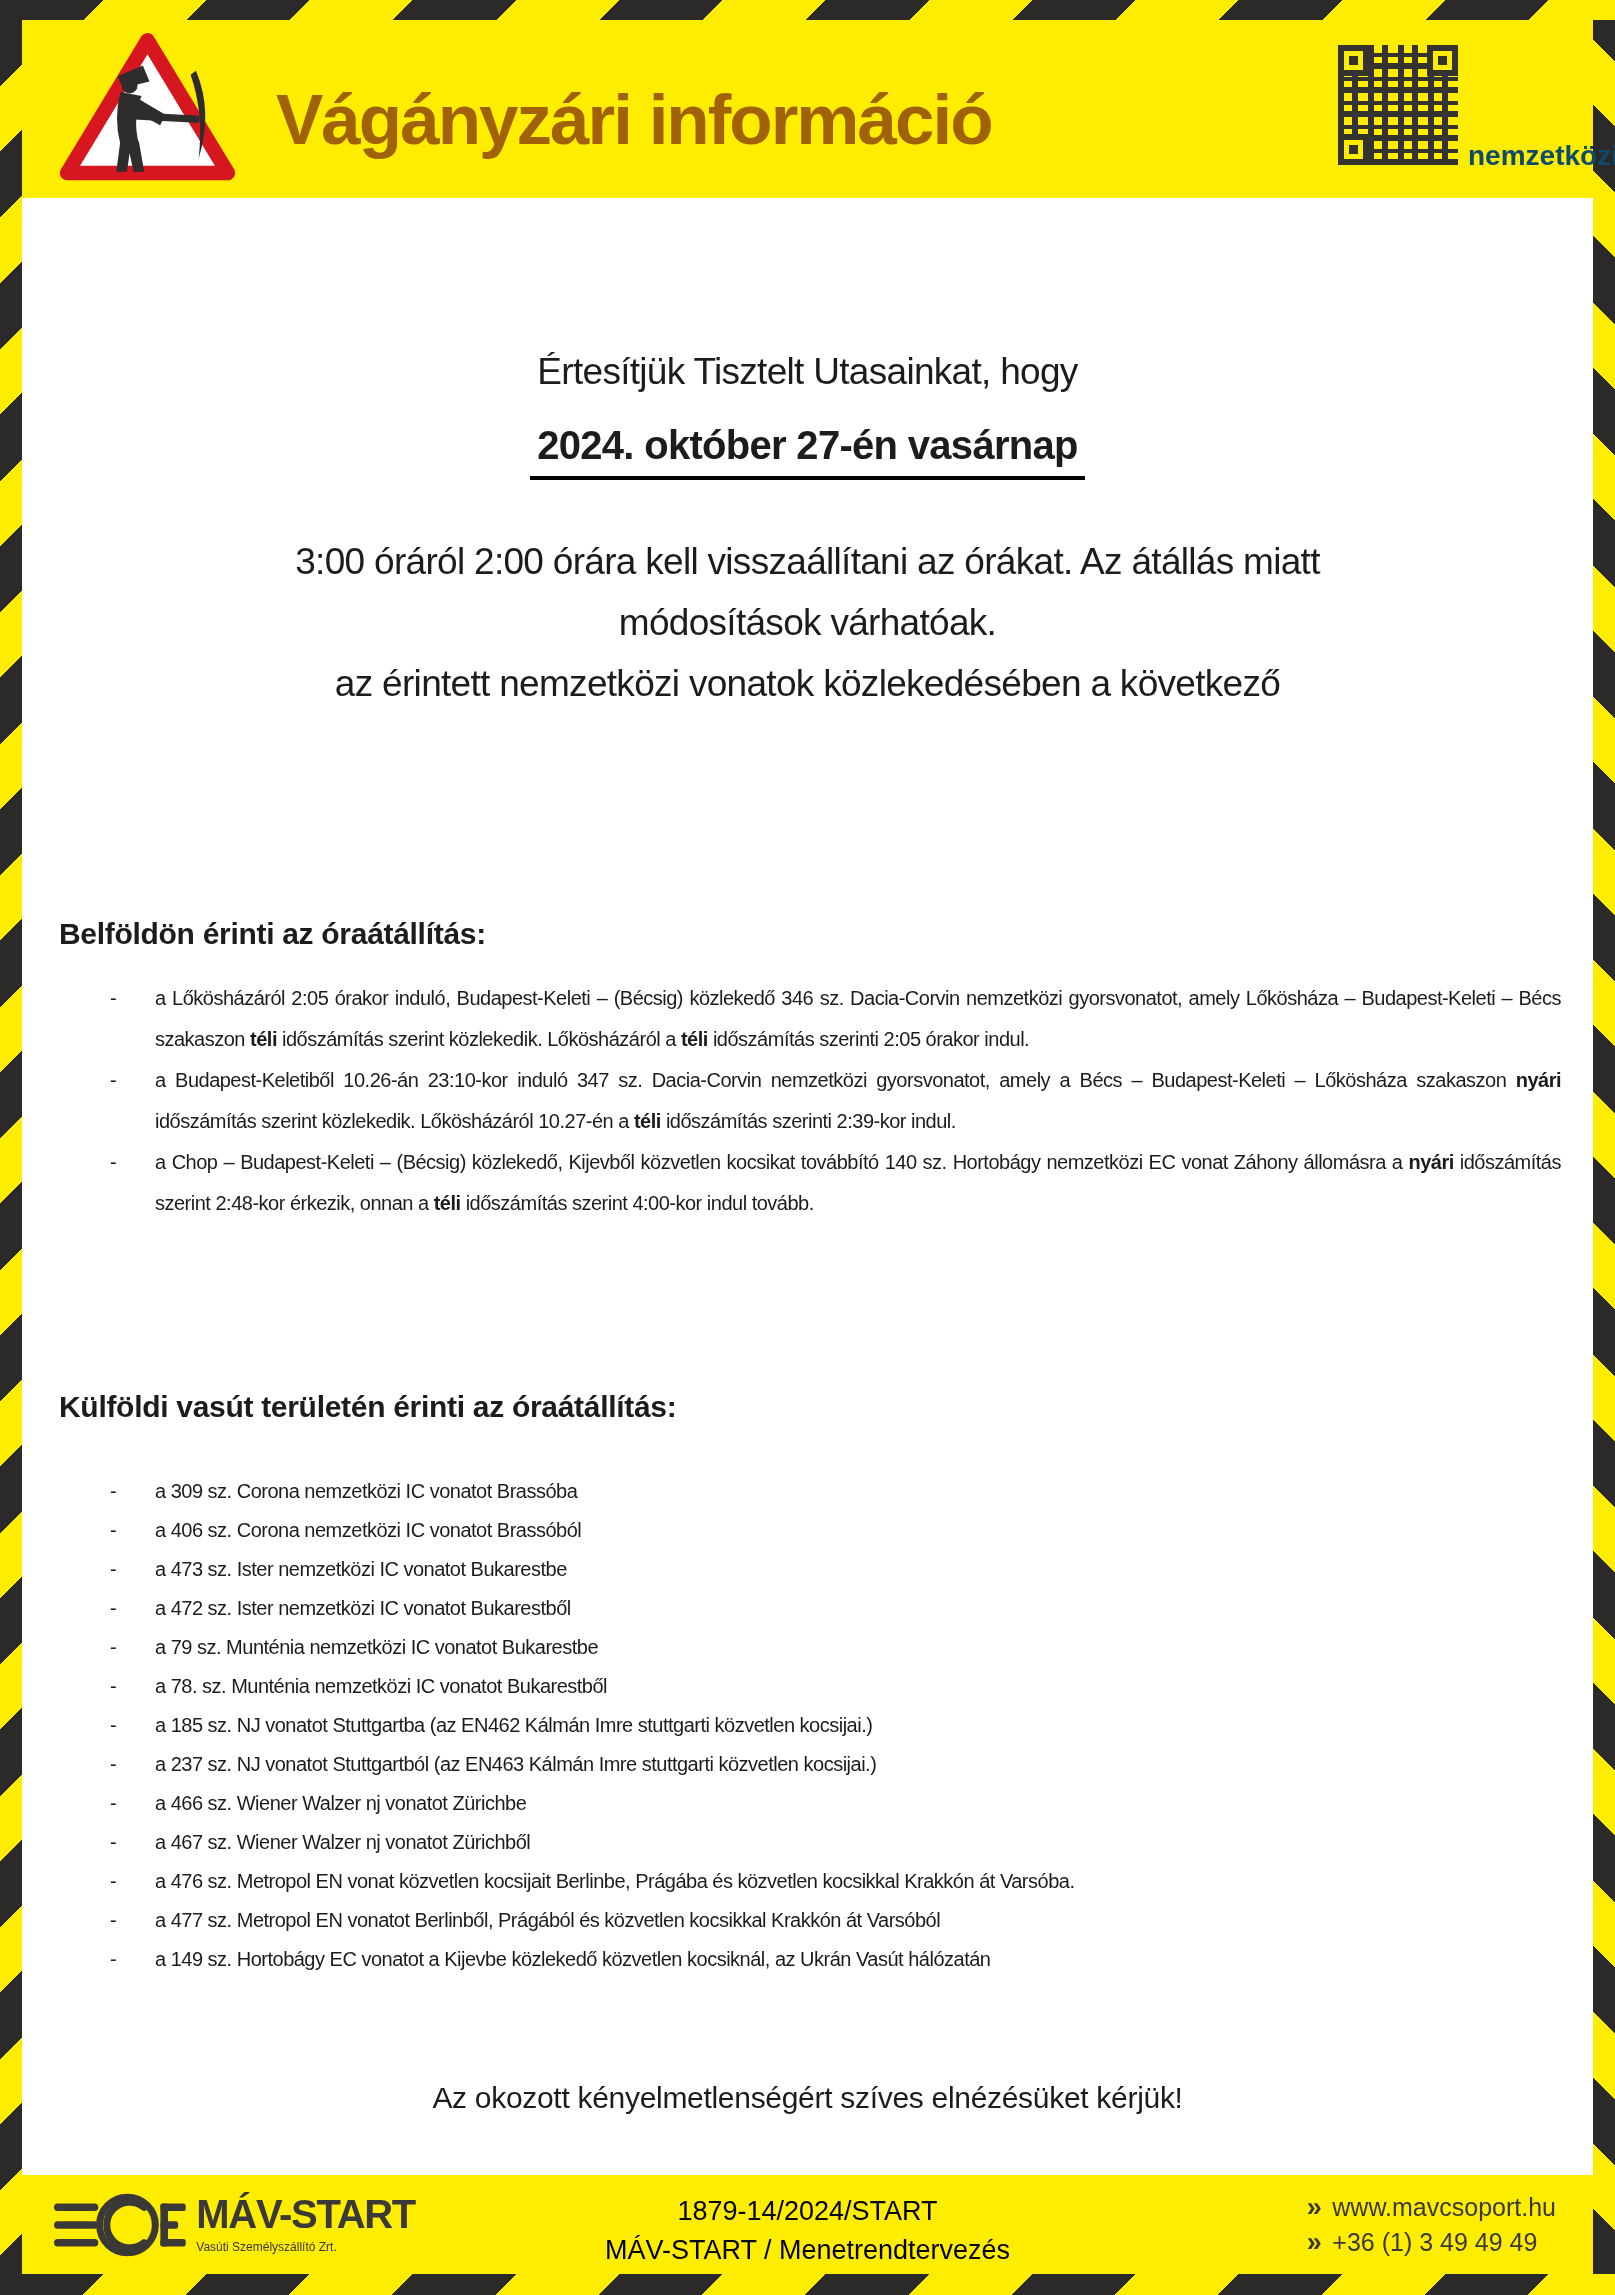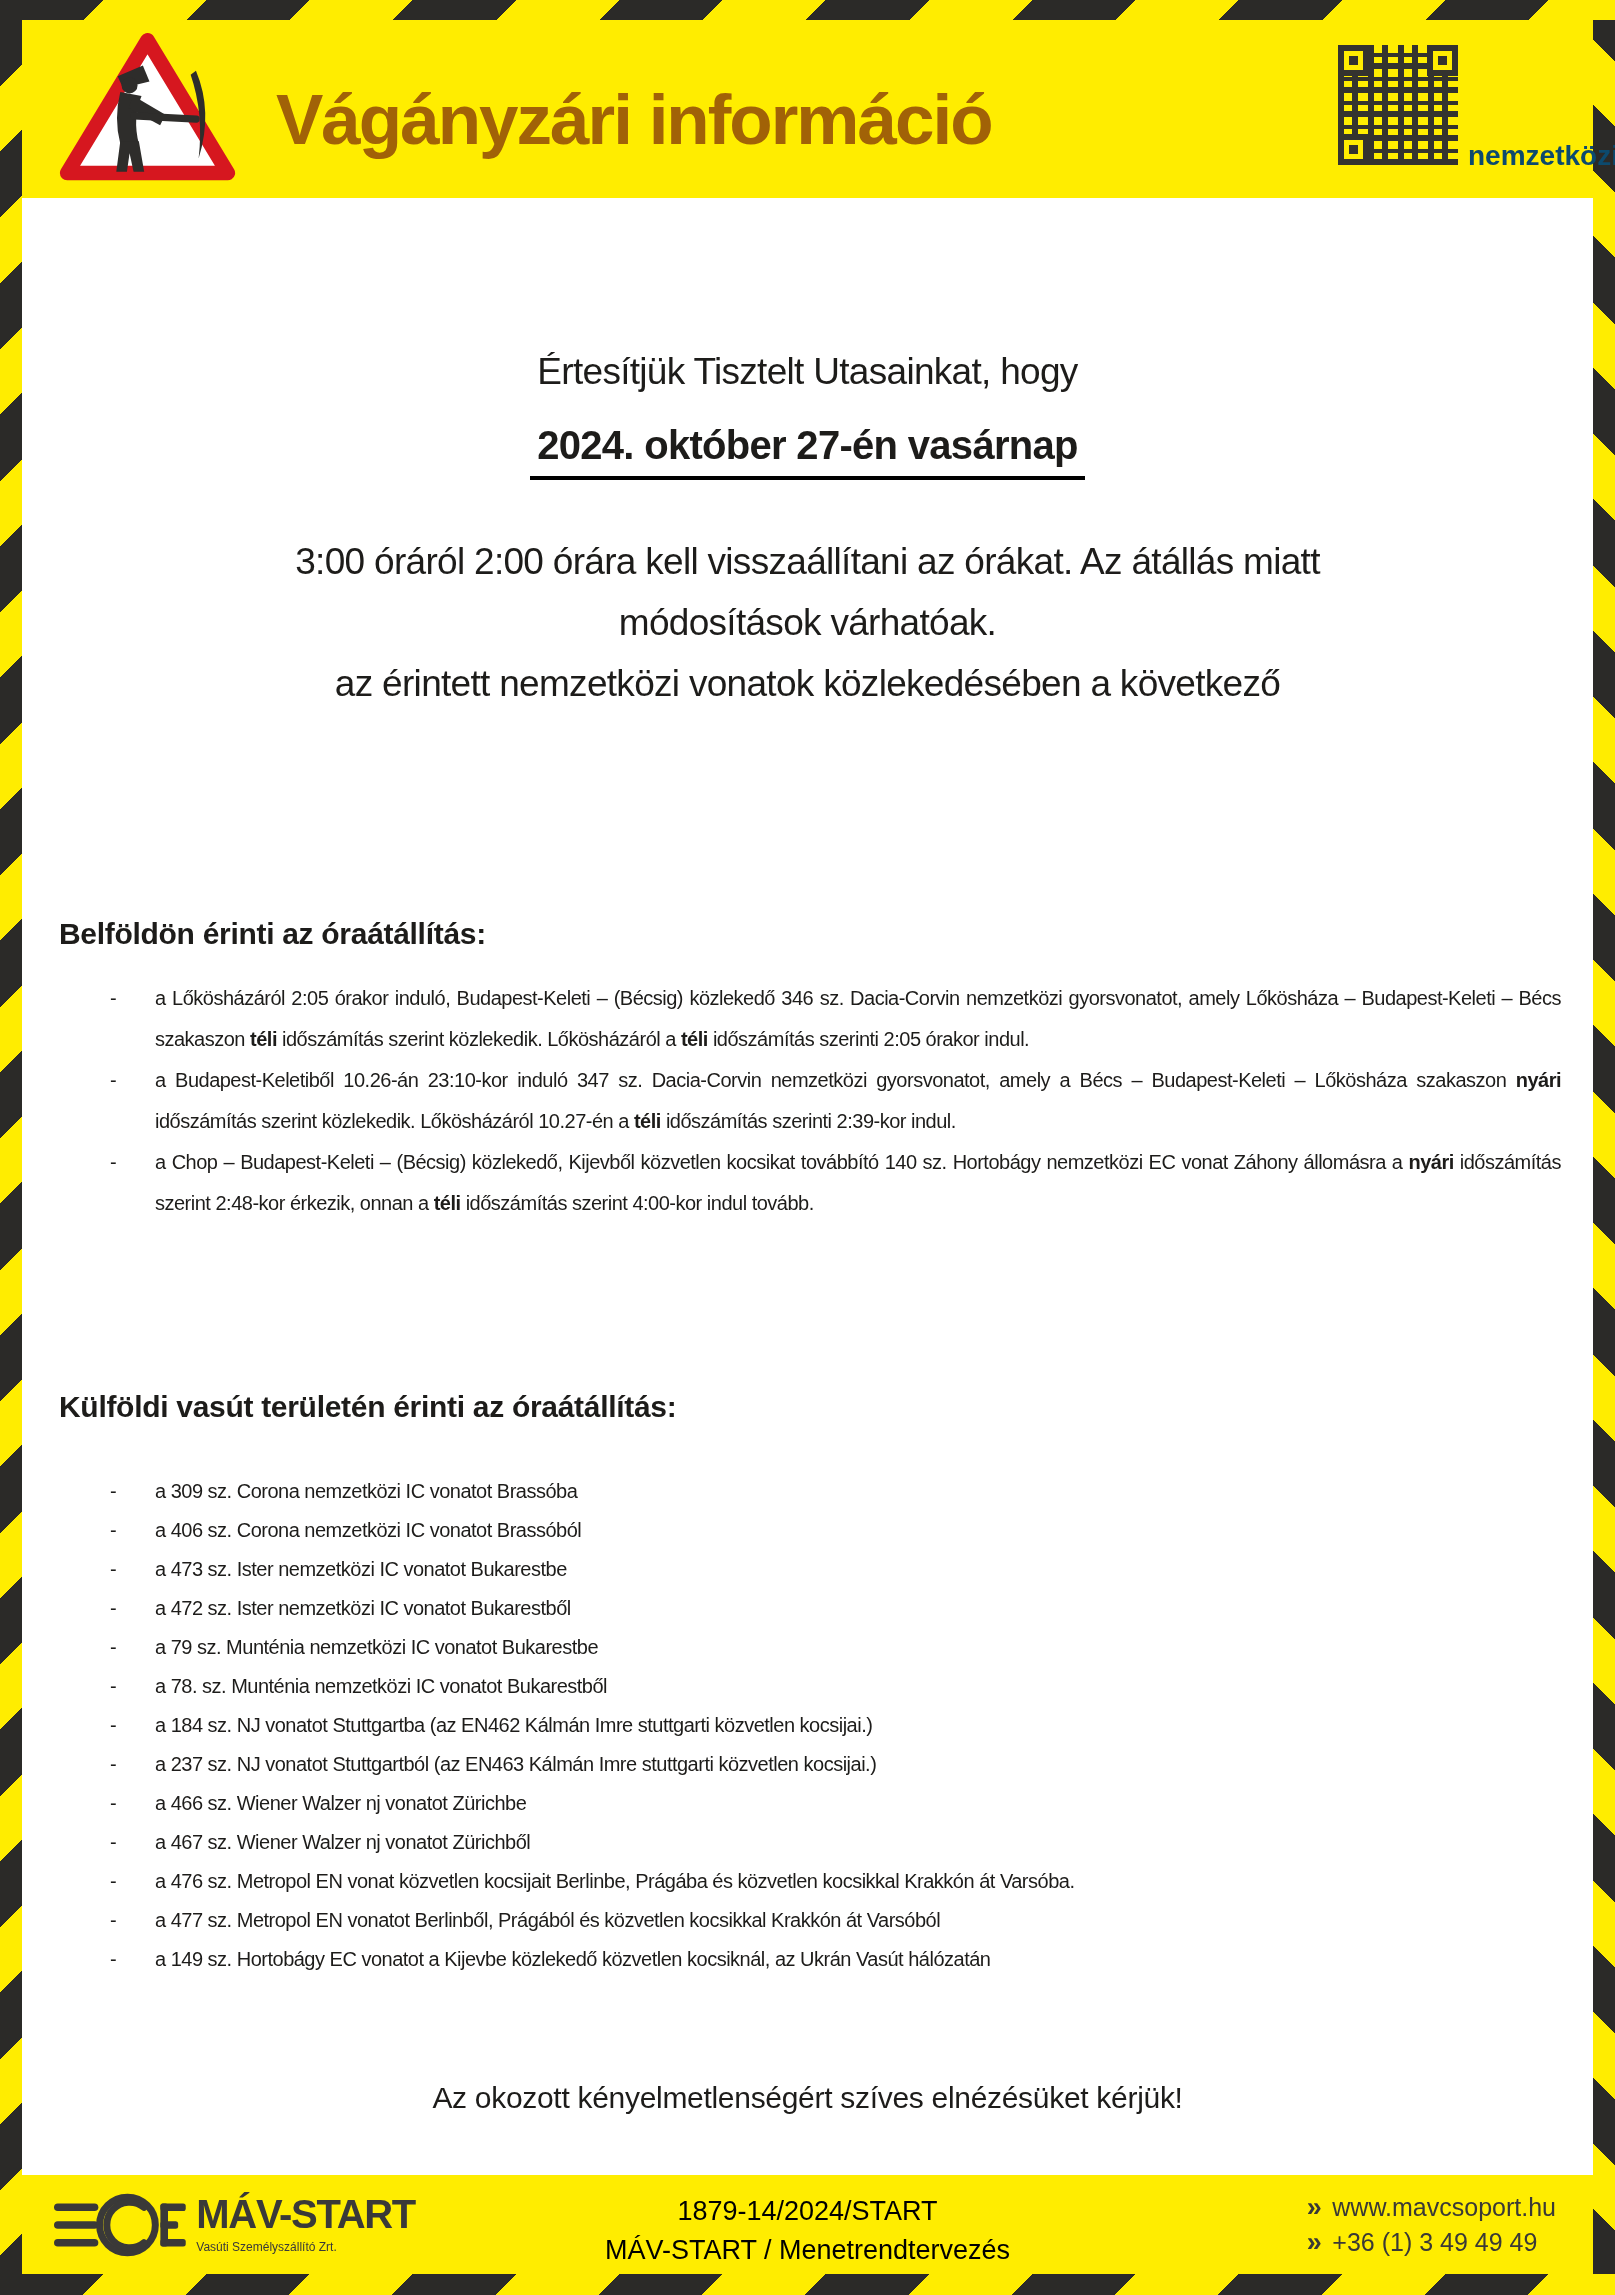--- a/index.html
+++ b/index.html
@@ -103,21 +103,21 @@
     </ul>
 
   <div class="sec-heading h-foreign">Külföldi vasút területén érinti az óraátállítás:</div>
   <ul class="t-list list-foreign">
       <li>a 309 sz. Corona nemzetközi IC vonatot Brassóba</li>
       <li>a 406 sz. Corona nemzetközi IC vonatot Brassóból</li>
       <li>a 473 sz. Ister nemzetközi IC vonatot Bukarestbe</li>
       <li>a 472 sz. Ister nemzetközi IC vonatot Bukarestből</li>
       <li>a 79 sz. Munténia nemzetközi IC vonatot Bukarestbe</li>
       <li>a 78. sz. Munténia nemzetközi IC vonatot Bukarestből</li>
-      <li>a 184 sz. NJ vonatot Stuttgartba (az EN462 Kálmán Imre stuttgarti közvetlen kocsijai.)</li>
+      <li>a 185 sz. NJ vonatot Stuttgartba (az EN462 Kálmán Imre stuttgarti közvetlen kocsijai.)</li>
       <li>a 237 sz. NJ vonatot Stuttgartból (az EN463 Kálmán Imre stuttgarti közvetlen kocsijai.)</li>
       <li>a 466 sz. Wiener Walzer nj vonatot Zürichbe</li>
       <li>a 467 sz. Wiener Walzer nj vonatot Zürichből</li>
       <li>a 476 sz. Metropol EN vonat közvetlen kocsijait Berlinbe, Prágába és közvetlen kocsikkal Krakkón át Varsóba.</li>
       <li>a 477 sz. Metropol EN vonatot Berlinből, Prágából és közvetlen kocsikkal Krakkón át Varsóból</li>
       <li>a 149 sz. Hortobágy EC vonatot a Kijevbe közlekedő közvetlen kocsiknál, az Ukrán Vasút hálózatán</li>
     </ul>
 
   <div class="closing">Az okozott kényelmetlenségért szíves elnézésüket kérjük!</div>
 

